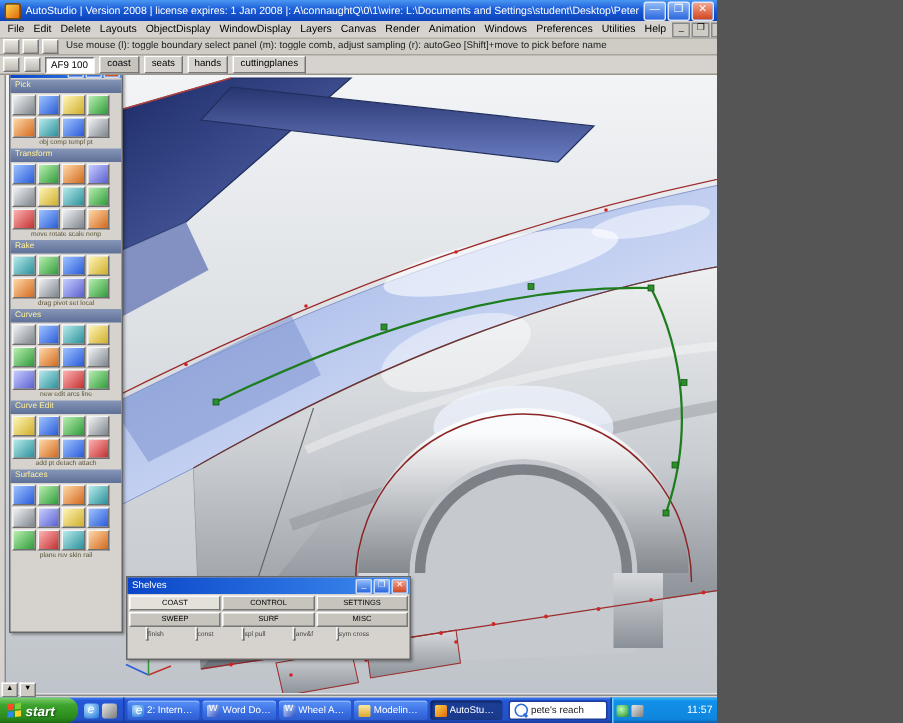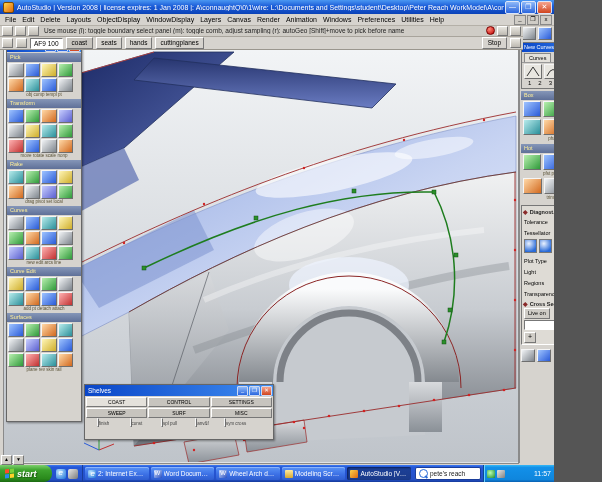--- a/index.html
+++ b/index.html
@@ -1,16 +1,16 @@
 <!DOCTYPE html>
 <html><head>
 <meta charset="utf-8">
 <style>
   html,body{margin:0;padding:0;background:#555;}
-  .screen{position:relative;width:554px;height:482px;overflow:hidden;
+  .screen{position:relative;width:478px;height:482px;overflow:hidden;
     font-family:"Liberation Sans",sans-serif;font-size:7px;color:#000;
     background:#d6d3ce;}
   
   .titlebar{position:absolute;left:0;top:0;right:0;height:14px;
     background:linear-gradient(180deg,#4a97f2,#1b5cd8 45%,#0a42b8);
     display:flex;align-items:center;padding:0 2px;color:#fff;z-index:30;}
   .appicon{width:9px;height:9px;margin:0 3px 0 1px;border-radius:2px;
     background:linear-gradient(135deg,#ffd24a,#e06a10);border:1px solid #7a4a00;}
   .title-text{flex:1;font-size:7px;white-space:nowrap;overflow:hidden;color:#fff;}
   .winbtn{width:13px;height:11px;margin-left:1px;border:1px solid #dce6f8;border-radius:2px;

